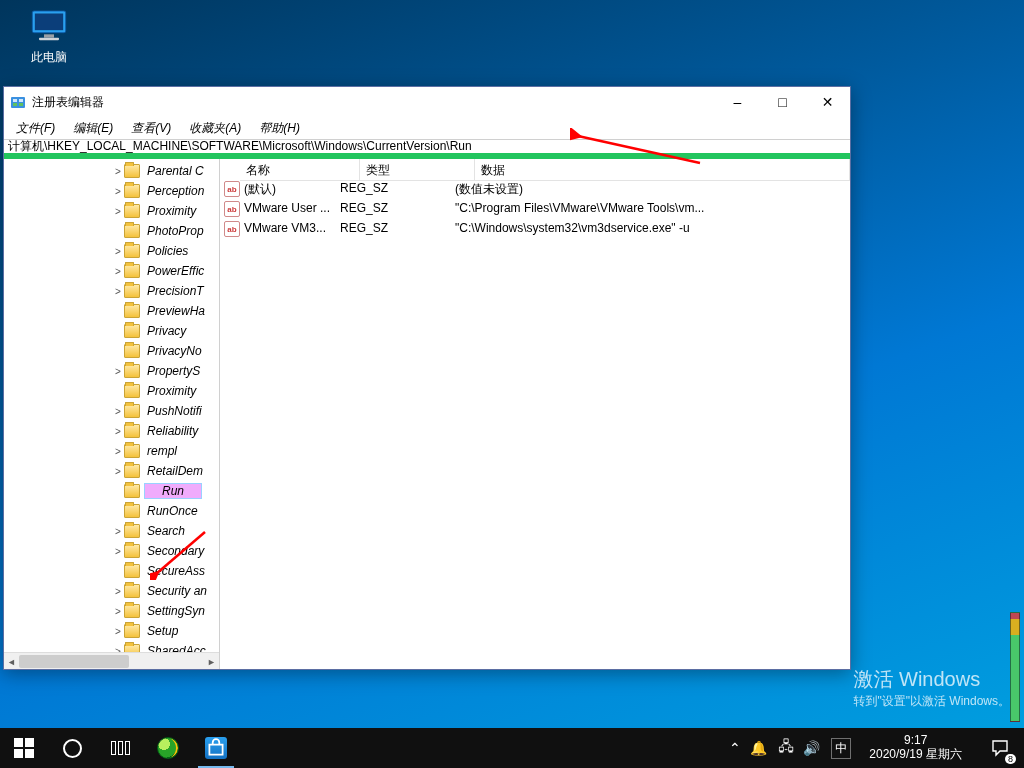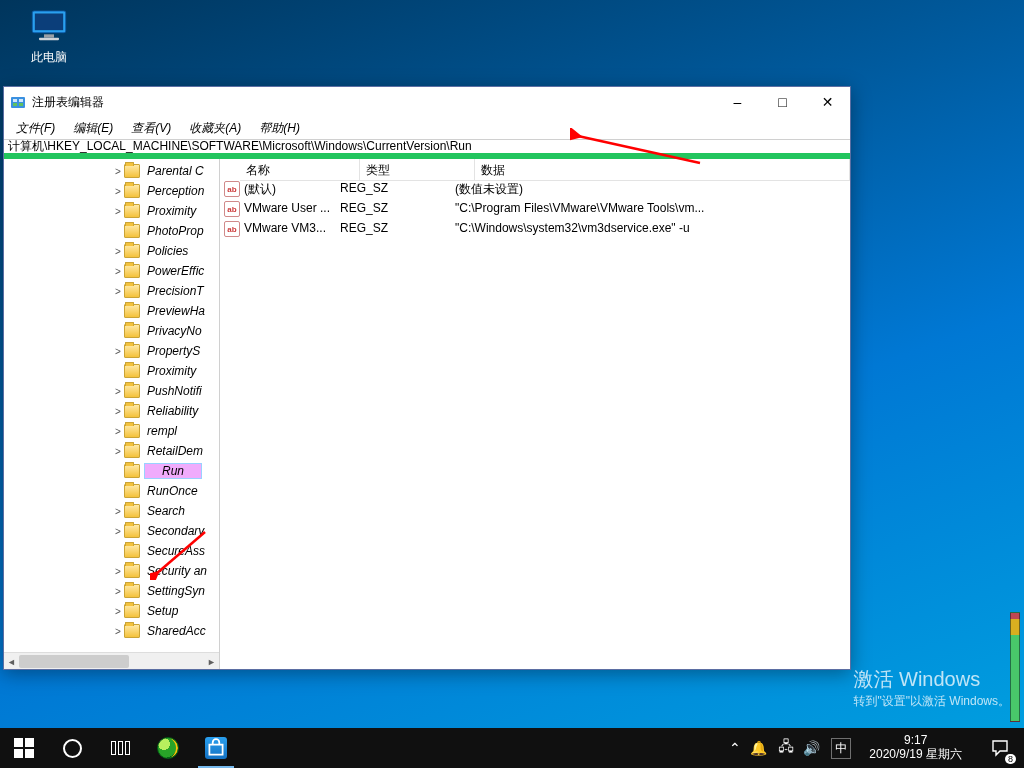--- a/index.html
+++ b/index.html
@@ -176,20 +176,25 @@
             <span class="label">PrecisionT</span>
           </div>
           <div class="tree-row nudge">
             <span class="expander none">&gt;</span>
             <span class="folder"></span>
             <span class="label">PreviewHa</span>
           </div>
           <div class="tree-row nudge">
             <span class="expander none">&gt;</span>
             <span class="folder"></span>
+            <span class="label">Privacy</span>
+          </div>
+          <div class="tree-row nudge">
+            <span class="expander none">&gt;</span>
+            <span class="folder"></span>
             <span class="label">PrivacyNo</span>
           </div>
           <div class="tree-row nudge">
             <span class="expander ">&gt;</span>
             <span class="folder"></span>
             <span class="label">PropertyS</span>
           </div>
           <div class="tree-row nudge">
             <span class="expander none">&gt;</span>
             <span class="folder"></span>

